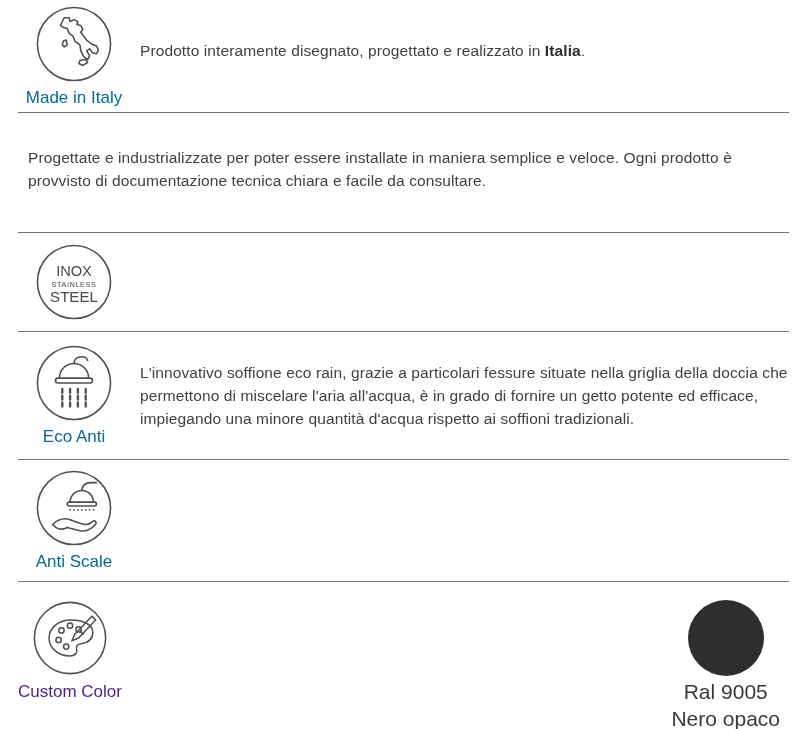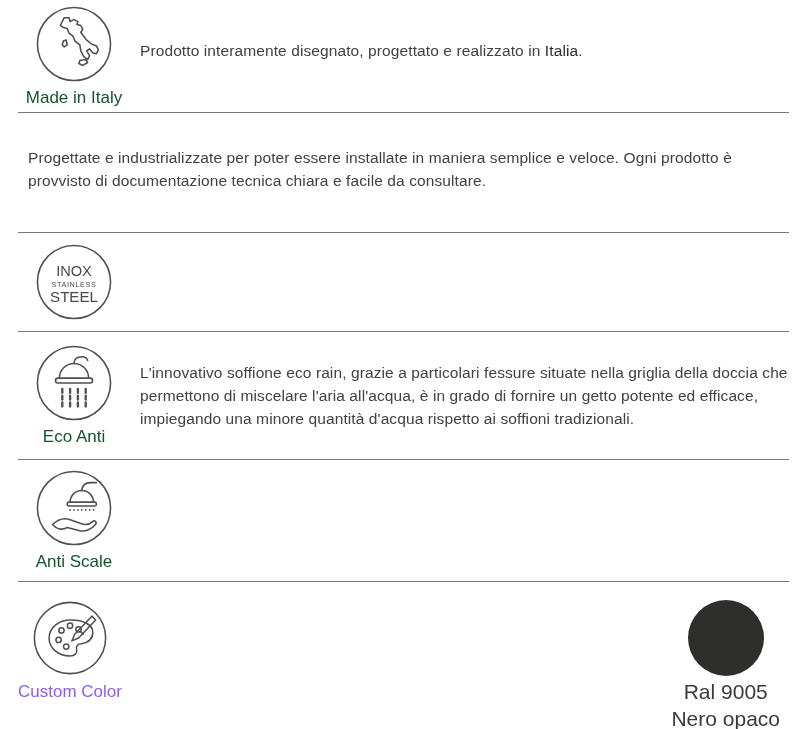--- a/index.html
+++ b/index.html
@@ -15,37 +15,37 @@
     border-bottom:1.5px solid #767676;
     box-sizing:border-box;
   }
   .r1{height:113px}.r2{height:120px}.r3{height:99px}.r4{height:128px}.r5{height:122px}
   .icon-col{
     width:112px;flex:0 0 112px;
     display:flex;flex-direction:column;align-items:center;
   }
   .icon-circle{width:78px;height:78px;display:block;}
   .icon-label{
-    margin-top:5px;font-size:17px;color:#14532d;text-align:center;white-space:nowrap;
+    margin-top:5px;font-size:17px;color:#0369a1;text-align:center;white-space:nowrap;
   }
   .feature-text{
     flex:1;padding-left:10px;
     font-size:15.5px;line-height:23px;color:#414141;letter-spacing:.1px;
   }
   .pb12{padding-bottom:12px}.pb8{padding-bottom:8px}.pb16{padding-bottom:16px}
-  .bold{font-weight:normal;color:#2d2d2d;}
+  .bold{font-weight:bold;color:#2d2d2d;}
   
   .specs-row{
     height:147px;box-sizing:border-box;
     display:flex;justify-content:space-between;align-items:flex-start;
     padding:18px 20px 0 18px;
   }
   .spec-col{display:flex;flex-direction:column;align-items:center;}
   .spec-col .icon-circle{width:76px;height:76px;}
-  .spec-label{margin-top:6px;font-size:17px;color:#8b5cf6;text-align:right;white-space:nowrap;}
+  .spec-label{margin-top:6px;font-size:17px;color:#4c1d95;text-align:right;white-space:nowrap;}
   .swatch{
     width:76px;height:76px;border-radius:50%;
     background:#2e2e2c;
   }
   .swatch-name{margin-top:4px;font-size:21px;color:#3a3a3a;line-height:23px;text-align:center;}
   svg{stroke:#4f4f4f;fill:none;stroke-width:1.6;stroke-linecap:round;stroke-linejoin:round;}
   svg text{stroke:none;fill:#4a4a4a;font-family:"Liberation Sans","DejaVu Sans",sans-serif;}
   .drop{stroke-width:2.4;}
   .dot{fill:#4f4f4f;stroke:none;}
 </style>

